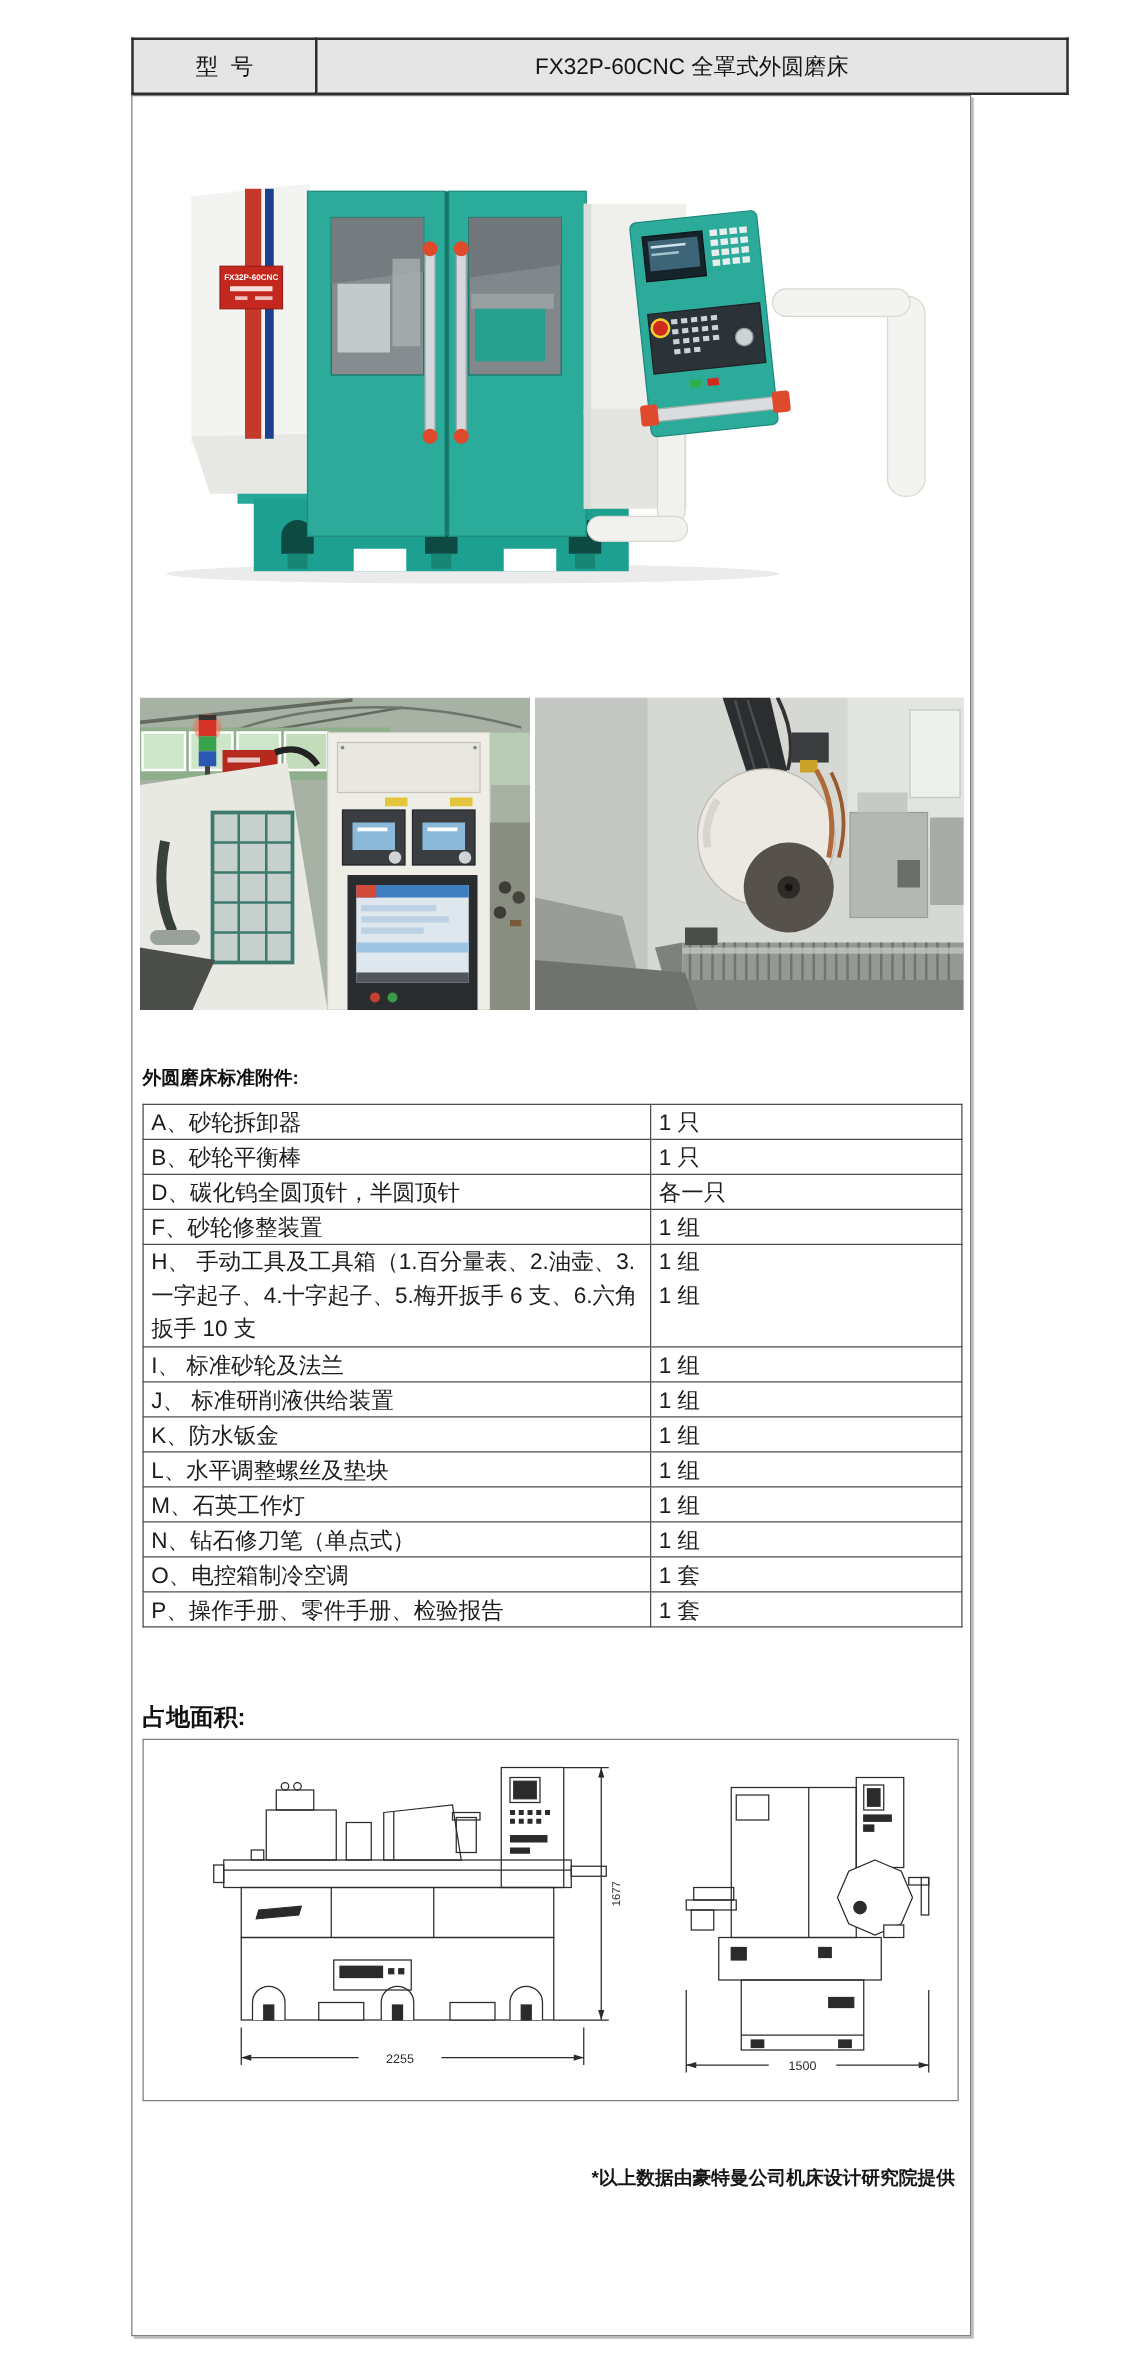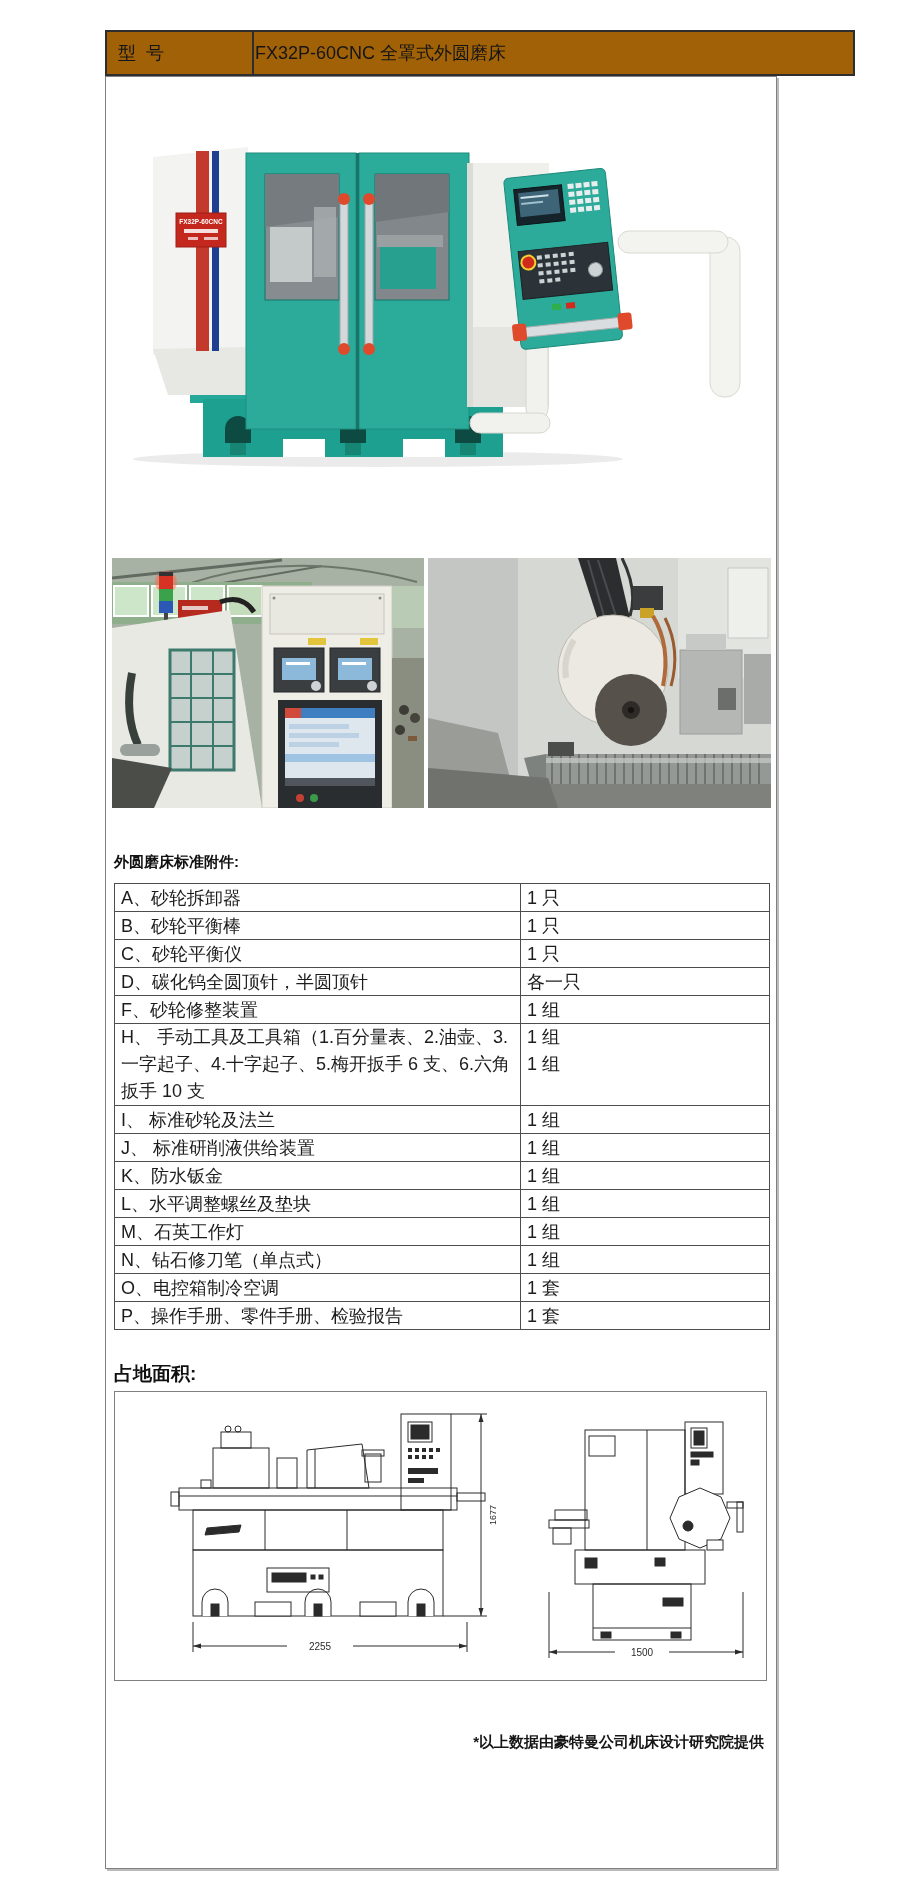--- a/index.html
+++ b/index.html
@@ -1,21 +1,21 @@
 <!DOCTYPE html>
 <html><head>
 <meta charset="utf-8">
 <style>
   html,body{margin:0;padding:0;background:#ffffff;}
   body{width:900px;height:1899px;font-family:"Liberation Sans","DejaVu Sans",sans-serif;color:#1f1f1f;}
   #page{position:relative;width:900px;height:1899px;background:#fff;overflow:hidden;}
 
   
   .header-table{position:absolute;left:105px;top:30px;width:750px;height:46px;border-collapse:collapse;table-layout:fixed;}
-  .header-table td{border:2px solid #2e2e2e;vertical-align:middle;font-size:18px;color:#151515;background:#a16207;margin-top:33px;}
+  .header-table td{border:2px solid #2e2e2e;text-align:center;vertical-align:middle;font-size:18px;color:#151515;background:#e5e5e5;margin-top:33px;}
   .model-label{width:143px;letter-spacing:10px;text-indent:10px;}
 
   
   .content-box{position:absolute;left:105px;top:76px;width:670px;height:1791px;border:1px solid #808080;
                box-shadow:2px 2px 0 rgba(120,120,120,.5);background:#fff;}
 
   .machine-figure{position:absolute;left:12px;top:10px;width:650px;height:380px;}
   .photo-left{position:absolute;left:6px;top:481px;width:312px;height:250px;}
   .photo-right{position:absolute;left:322px;top:481px;width:343px;height:250px;}
 
@@ -300,24 +300,20 @@
       <tbody>
           <tr>
             <td>A、砂轮拆卸器</td>
             <td class="qty">1 只</td>
           </tr>
       <tr>
             <td>B、砂轮平衡棒</td>
             <td class="qty">1 只</td>
           </tr>
       <tr>
-            <td>C、砂轮平衡仪</td>
-            <td class="qty">1 只</td>
-          </tr>
-      <tr>
             <td>D、碳化钨全圆顶针，半圆顶针</td>
             <td class="qty">各一只</td>
           </tr>
       <tr>
             <td>F、砂轮修整装置</td>
             <td class="qty">1 组</td>
           </tr>
       <tr class="tall">
         <td>H、 手动工具及工具箱（1.百分量表、2.油壶、3.一字起子、4.十字起子、5.梅开扳手 6 支、6.六角扳手 10 支</td>
         <td class="qty">

